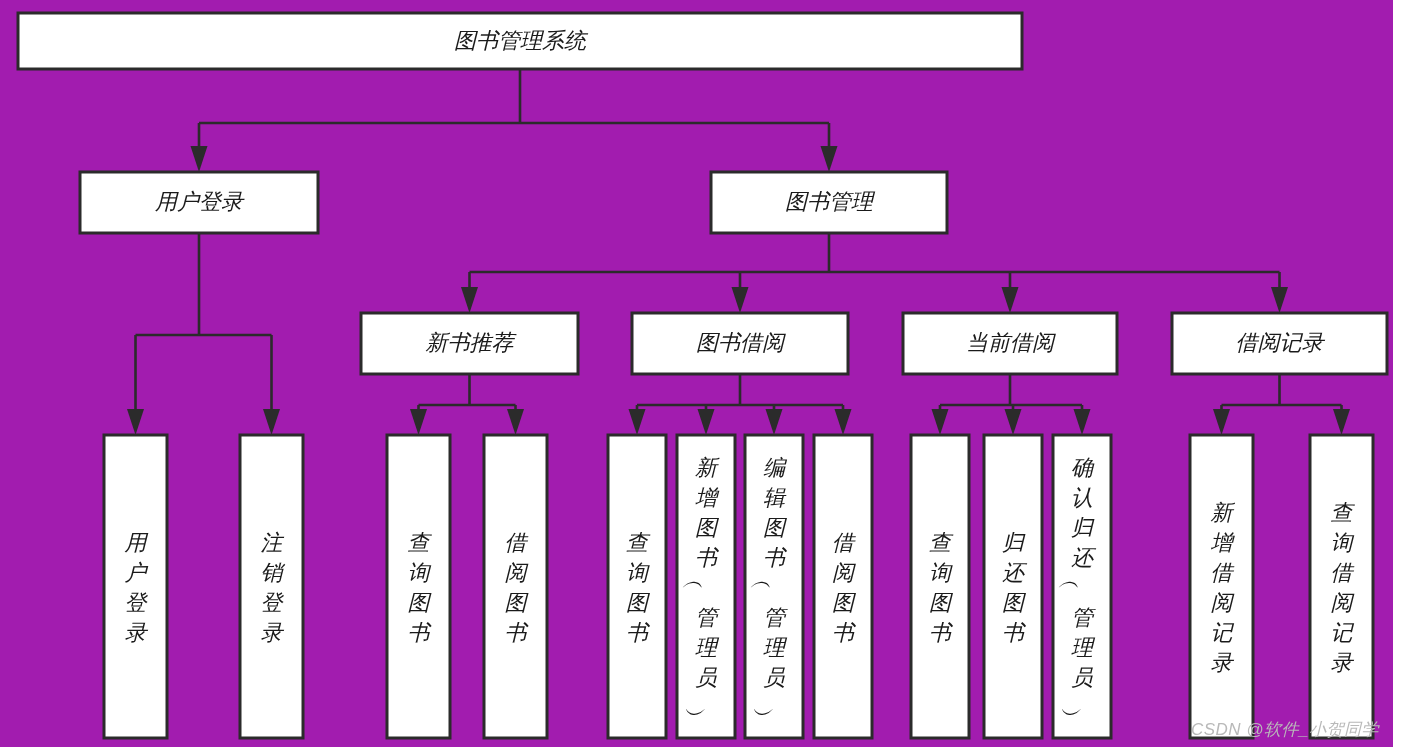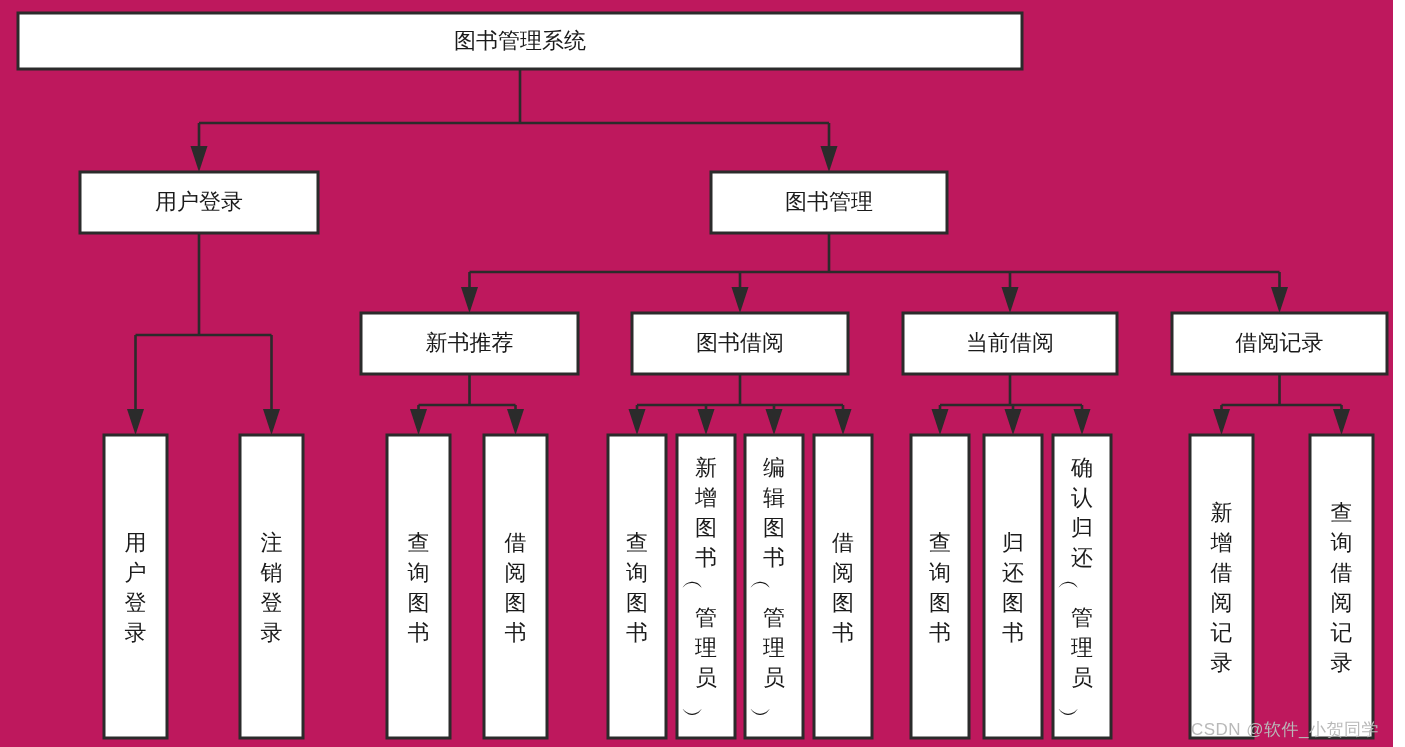--- a/index.html
+++ b/index.html
@@ -7,22 +7,23 @@
     padding: 0;
     background: #ffffff;
   }
   body {
     font-family: "Liberation Sans", "DejaVu Sans", sans-serif;
   }
   #diagram-root {
     position: relative;
     width: 1393px;
     height: 747px;
-    background: #be185d;
+    background: #a21caf;
     overflow: hidden;
+    font-style: italic;
   }
   svg.diagram-canvas {
     position: absolute;
     left: 0;
     top: 0;
     width: 1405px;
     height: 747px;
     display: block;
   }
   .node-box {

